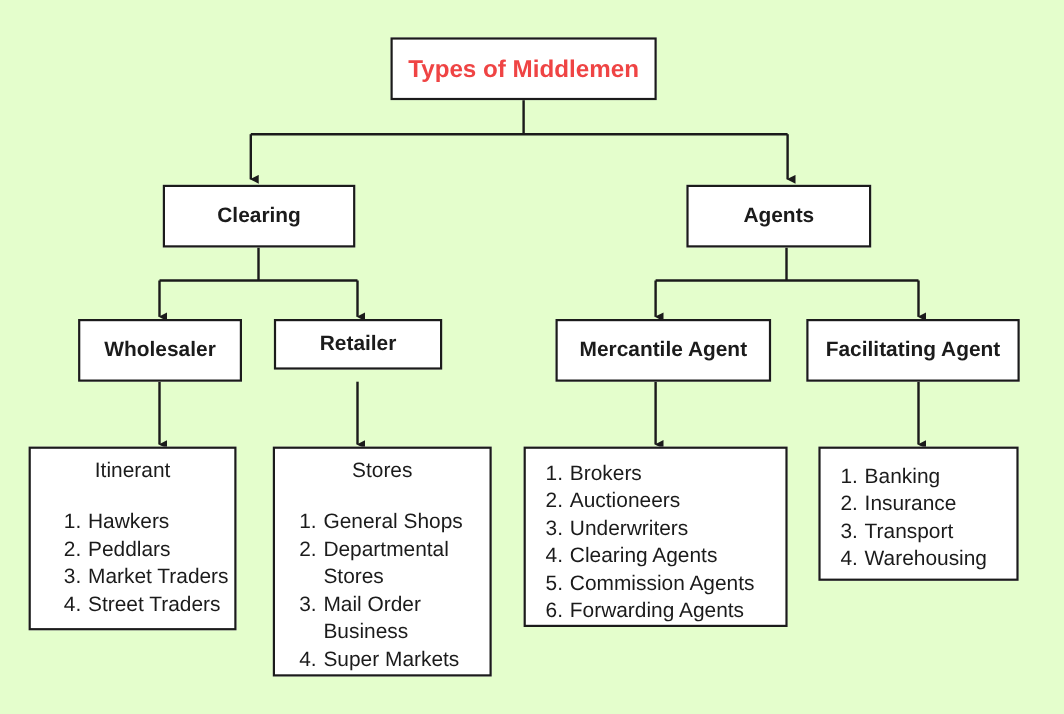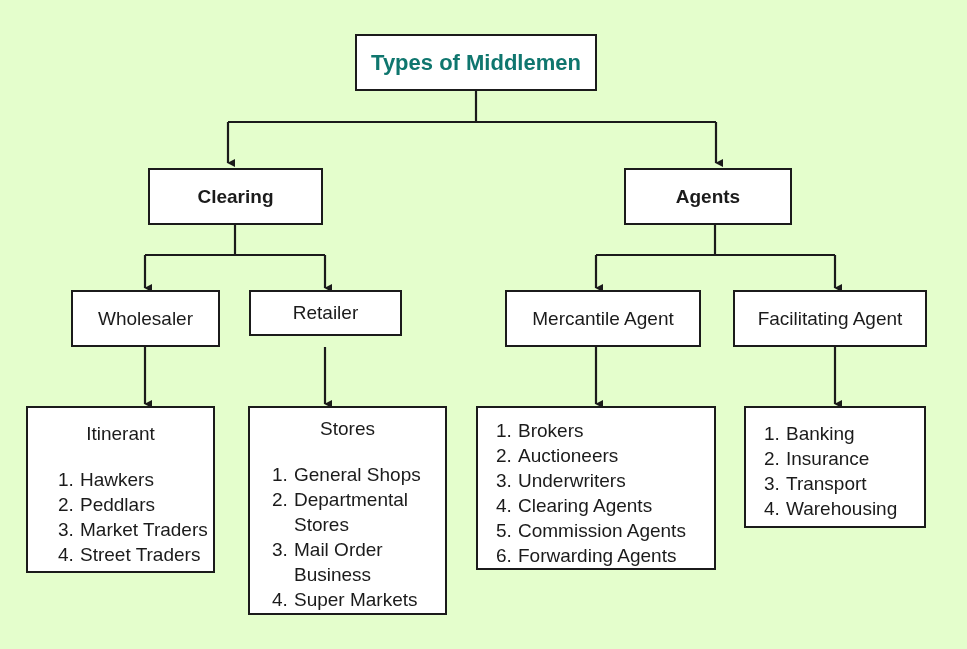--- a/index.html
+++ b/index.html
@@ -30,26 +30,27 @@
     color: #1b1b1b;
   }
   .node.center {
     justify-content: center;
   }
   .node-title {
     font-size: 19px;
     line-height: 22px;
     text-align: center;
     white-space: nowrap;
+    font-weight: bold;
   }
   .node-title.strong {
     font-weight: bold;
   }
   .node-title.accent {
-    color: #0f766e;
+    color: #ef4444;
     font-weight: bold;
     font-size: 22px;
   }
   .list-title {
     font-size: 19px;
     line-height: 22px;
     text-align: center;
     margin-top: 10px;
   }
   ol.node-list {
@@ -140,21 +141,21 @@
   </div>
 
   <div class="node center" style="left:505px; top:290px; width:196px; height:57px;">
     <div class="node-title">Mercantile Agent</div>
   </div>
 
   <div class="node center" style="left:733px; top:290px; width:194px; height:57px;">
     <div class="node-title">Facilitating Agent</div>
   </div>
 
-  <div class="node" style="left:26px; top:406px; width:189px; height:167px;justify-content:center;">
+  <div class="node" style="left:26px; top:406px; width:189px; height:167px;">
     <div class="list-title">Itinerant</div>
     <div class="list-gap"></div>
     <ol class="node-list" style="margin-left:30px;">
       <li>
         <span class="num">1.</span>
         <span class="txt">Hawkers</span>
       </li>
       <li>
         <span class="num">2.</span>
         <span class="txt">Peddlars</span>

